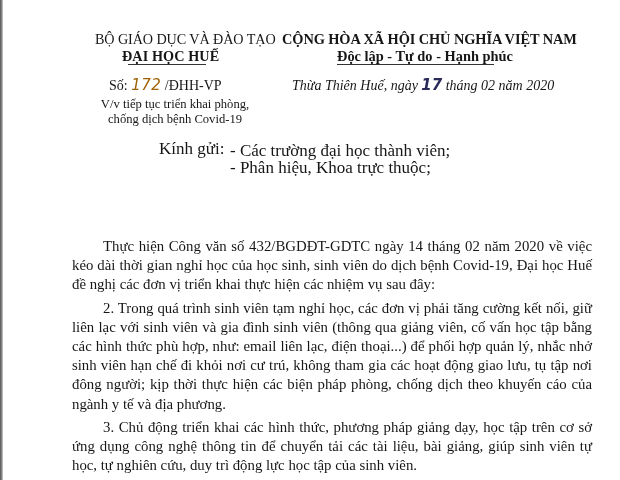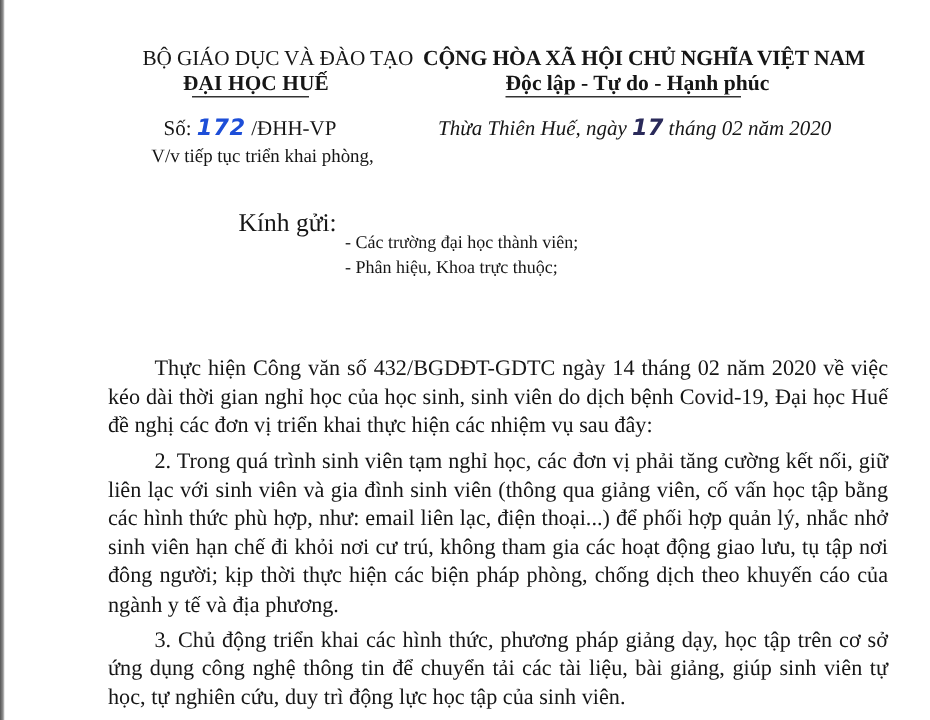--- a/index.html
+++ b/index.html
@@ -16,33 +16,33 @@
   }
   .page { position: absolute; left: 0; top: 0; width: 620px; height: 480px; }
 
   .abs { position: absolute; white-space: nowrap; }
 
   
   .org-parent { left: 95px; top: 31px; font-size: 14.2px; letter-spacing: -0.1px; }
   .org-name { left: 122px; top: 48px; font-size: 14.2px; font-weight: bold; letter-spacing: 0.1px; }
   .org-rule { position: absolute; left: 128px; top: 64px; width: 78px; height: 1px; background: #333; }
   .doc-number { left: 109px; top: 76px; font-size: 14px; }
-  .doc-number .hand { font-family: "DejaVu Sans", sans-serif; font-style: italic; font-weight: bold; color: #1d4ed8; font-size: 15px; letter-spacing: 0.5px; }
+  .doc-number .hand { font-family: "DejaVu Sans", sans-serif; font-style: italic; font-weight: normal; color: #a16207; font-size: 15px; letter-spacing: 0.5px; }
   .subject { left: 100px; top: 97px; font-size: 12.6px; line-height: 15px; text-align: center; width: 150px; white-space: normal; }
 
   
   .nation { left: 282px; top: 31px; font-size: 14.4px; font-weight: bold; letter-spacing: -0.1px; }
   .motto { left: 337px; top: 48px; font-size: 14.4px; font-weight: bold; }
   .motto-rule { position: absolute; left: 337px; top: 64px; width: 157px; height: 1px; background: #333; }
   .place-date { left: 292px; top: 76px; font-size: 14px; font-style: italic; }
   .place-date .hand { font-family: "DejaVu Sans", sans-serif; font-style: italic; font-weight: bold; color: #2a2a5a; font-size: 15px; }
 
   
   .greeting { left: 159px; top: 139px; font-size: 17px; }
-  .recipients { left: 230px; top: 153px; font-size: 12px; line-height: 17px; }
+  .recipients { left: 230px; top: 142px; font-size: 17px; line-height: 17px; }
   .recipients div { white-space: nowrap; }
 
   
   .body-text { left: 72px; top: 237px; width: 520px; font-size: 14.8px; line-height: 19.2px; white-space: normal; text-align: justify; }
   .body-text p { margin: 0; }
   .body-text .indent { text-indent: 31px; }
   .body-text .gap { margin-top: 4px; }
 </style>
 </head>
 <body>
@@ -54,20 +54,21 @@
   <div class="abs org-parent">BỘ GIÁO DỤC VÀ ĐÀO TẠO</div>
   <div class="abs org-name">ĐẠI HỌC HUẾ</div>
   <div class="org-rule"></div>
 
   <div class="abs doc-number">
     <span>Số: </span><span class="hand">172</span><span> /ĐHH-VP</span>
   </div>
 
   <div class="abs subject">
     <div>V/v tiếp tục triển khai phòng,</div>
+    <div>chống dịch bệnh Covid-19</div>
   </div>
 
   <div class="abs nation">CỘNG HÒA XÃ HỘI CHỦ NGHĨA VIỆT NAM</div>
   <div class="abs motto">Độc lập - Tự do - Hạnh phúc</div>
   <div class="motto-rule"></div>
 
   <div class="abs place-date">
     <span>Thừa Thiên Huế, ngày </span><span class="hand">17</span><span> tháng 02 năm 2020</span>
   </div>
 

